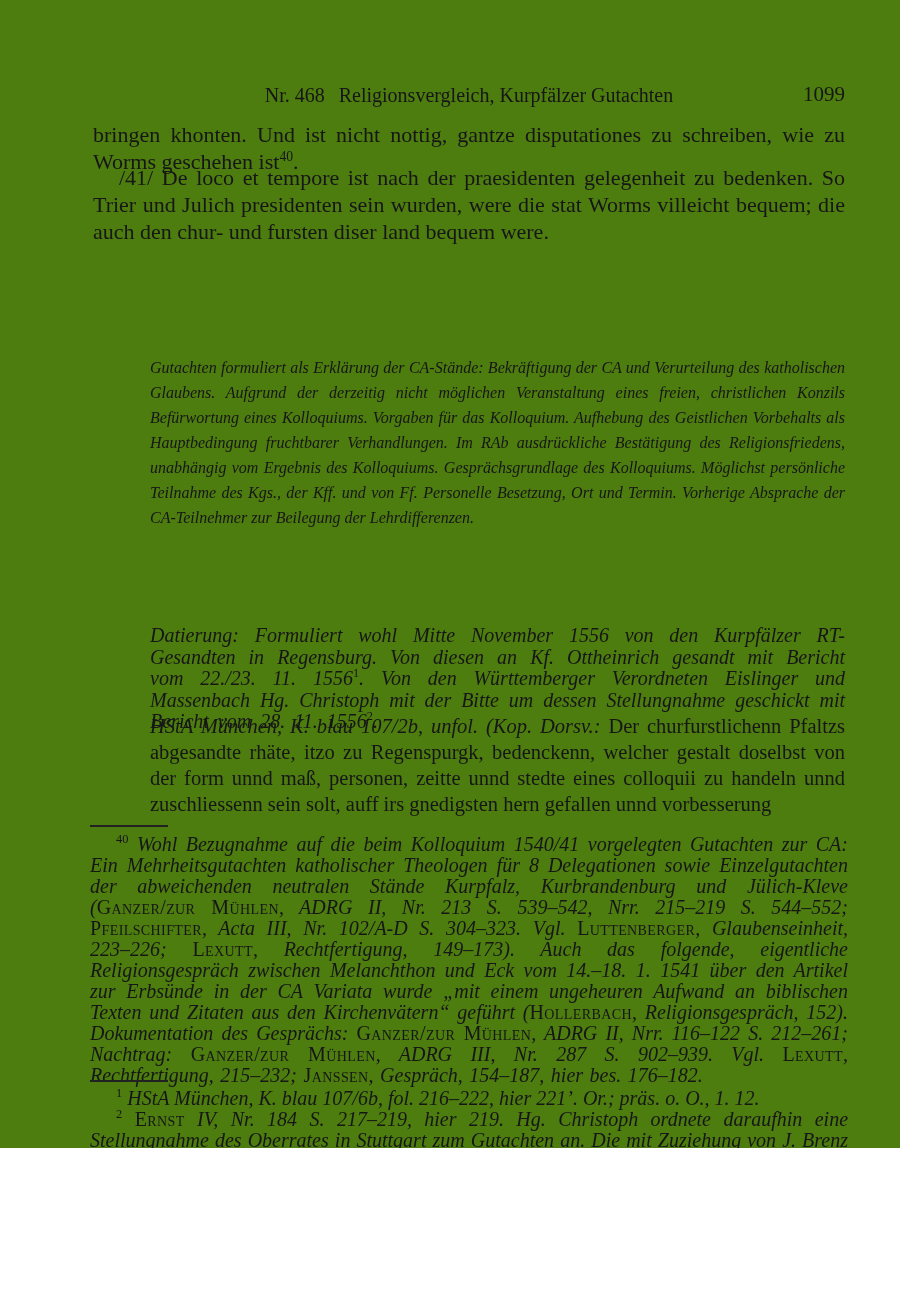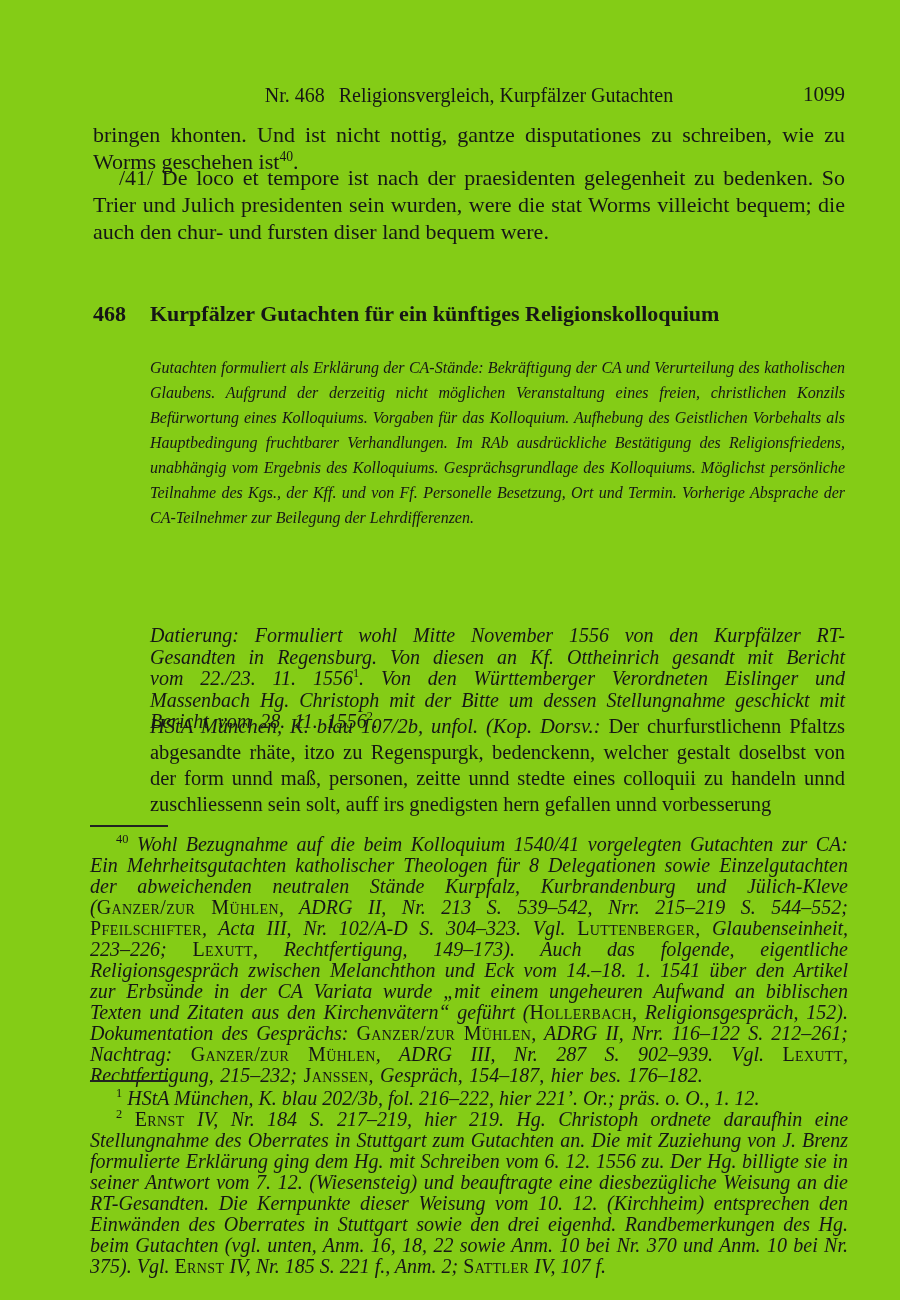--- a/index.html
+++ b/index.html
@@ -3,22 +3,22 @@
 <meta charset="utf-8">
 <style>
   html, body {
     margin: 0;
     padding: 0;
     background: #ffffff;
   }
   .page {
     position: relative;
     width: 900px;
-    height: 1300px;
-    background: #84cc16;
+    height: 1148px;
+    background: #4d7c0f;
     color: #161616;
     font-family: "Liberation Serif", "DejaVu Serif", serif;
     overflow: hidden;
   }
   .abs { position: absolute; }
 
   
   .running-head {
     top: 83px; left: 93px; width: 752px;
     font-size: 20px; line-height: 24px;
@@ -114,37 +114,33 @@
     <div class="centerline">
       <span class="nr">Nr. 468</span><span>Religionsvergleich, Kurpfälzer Gutachten</span>
     </div>
     <span class="pagenum">1099</span>
   </div>
 
   <div class="abs bodytext para1"><span class="seg-rm">bringen khonten. Und ist nicht nottig, gantze disputationes zu schreiben, wie zu Worms geschehen ist</span><span class="seg-sup">40</span><span class="seg-rm">.</span></div>
 
   <div class="abs bodytext para2">/41/ De loco et tempore ist nach der praesidenten gelegenheit zu bedenken. So Trier und Julich presidenten sein wurden, were die stat Worms villeicht bequem; die auch den chur- und fursten diser land bequem were.</div>
 
-  <div class="abs section-heading">
-    <span class="secnum">468</span>
-    <span>Kurpfälzer Gutachten für ein künftiges Religionskolloquium</span>
-  </div>
 
   <div class="abs summary">Gutachten formuliert als Erklärung der CA-Stände: Bekräftigung der CA und Verurteilung des katholischen Glaubens. Aufgrund der derzeitig nicht möglichen Veranstaltung eines freien, christlichen Konzils Befürwortung eines Kolloquiums. Vorgaben für das Kolloquium. Aufhebung des Geistlichen Vorbehalts als Hauptbedingung fruchtbarer Verhandlungen. Im RAb ausdrückliche Bestätigung des Religionsfriedens, unabhängig vom Ergebnis des Kolloquiums. Gesprächsgrundlage des Kolloquiums. Möglichst persönliche Teilnahme des Kgs., der Kff. und von Ff. Personelle Besetzung, Ort und Termin. Vorherige Absprache der CA-Teilnehmer zur Beilegung der Lehrdifferenzen.</div>
 
   <div class="abs datierung"><span class="seg-it">Datierung: Formuliert wohl Mitte November 1556 von den Kurpfälzer RT-Gesandten in Regensburg. Von diesen an Kf. Ottheinrich gesandt mit Bericht vom 22./23. 11. 1556</span><span class="seg-sup">1</span><span class="seg-it">. Von den Württemberger Verordneten Eislinger und Massenbach Hg. Christoph mit der Bitte um dessen Stellungnahme geschickt mit Bericht vom 28. 11. 1556</span><span class="seg-sup">2</span><span class="seg-it">.</span></div>
 
   <div class="abs source"><span class="seg-it">HStA München, K. blau 107/2b, unfol. (Kop. Dorsv.:</span><span class="seg-rm"> Der churfurstlichenn Pfaltzs abgesandte rhäte, itzo zu Regenspurgk, bedenckenn, welcher gestalt doselbst von der form unnd maß, personen, zeitte unnd stedte eines colloquii zu handeln unnd zuschliessenn sein solt, auff irs gnedigsten hern gefallen unnd vorbesserung</span></div>
 
   <div class="abs fn-rule fn-rule-1"></div>
 
   <div class="abs footnote fn-40">
     <p><span class="seg-sup">40</span><span class="seg-it"> Wohl Bezugnahme auf die beim Kolloquium 1540/41 vorgelegten Gutachten zur CA: Ein Mehrheitsgutachten katholischer Theologen für 8 Delegationen sowie Einzelgutachten der abweichenden neutralen Stände Kurpfalz, Kurbrandenburg und Jülich-Kleve (</span><span class="seg-sc">Ganzer/zur Mühlen</span><span class="seg-it">, ADRG II, Nr. 213 S. 539–542, Nrr. 215–219 S. 544–552; </span><span class="seg-sc">Pfeilschifter</span><span class="seg-it">, Acta III, Nr. 102/A-D S. 304–323. Vgl. </span><span class="seg-sc">Luttenberger</span><span class="seg-it">, Glaubenseinheit, 223–226; </span><span class="seg-sc">Lexutt</span><span class="seg-it">, Rechtfertigung, 149–173). Auch das folgende, eigentliche Religionsgespräch zwischen Melanchthon und Eck vom 14.–18. 1. 1541 über den Artikel zur Erbsünde in der CA Variata wurde „mit einem ungeheuren Aufwand an biblischen Texten und Zitaten aus den Kirchenvätern“ geführt (</span><span class="seg-sc">Hollerbach</span><span class="seg-it">, Religionsgespräch, 152). Dokumentation des Gesprächs: </span><span class="seg-sc">Ganzer/zur Mühlen</span><span class="seg-it">, ADRG II, Nrr. 116–122 S. 212–261; Nachtrag: </span><span class="seg-sc">Ganzer/zur Mühlen</span><span class="seg-it">, ADRG III, Nr. 287 S. 902–939. Vgl. </span><span class="seg-sc">Lexutt</span><span class="seg-it">, Rechtfertigung, 215–232; </span><span class="seg-sc">Janssen</span><span class="seg-it">, Gespräch, 154–187, hier bes. 176–182.</span></p>
   </div>
 
   <div class="abs fn-rule fn-rule-2"></div>
 
   <div class="abs footnote fn-group">
-    <p><span class="seg-sup">1</span><span class="seg-it"> HStA München, K. blau 202/3b, fol. 216–222, hier 221’. Or.; präs. o. O., 1. 12.</span></p>
+    <p><span class="seg-sup">1</span><span class="seg-it"> HStA München, K. blau 107/6b, fol. 216–222, hier 221’. Or.; präs. o. O., 1. 12.</span></p>
     <p><span class="seg-sup">2</span><span class="seg-it"> </span><span class="seg-sc">Ernst</span><span class="seg-it"> IV, Nr. 184 S. 217–219, hier 219. Hg. Christoph ordnete daraufhin eine Stellungnahme des Oberrates in Stuttgart zum Gutachten an. Die mit Zuziehung von J. Brenz formulierte Erklärung ging dem Hg. mit Schreiben vom 6. 12. 1556 zu. Der Hg. billigte sie in seiner Antwort vom 7. 12. (Wiesensteig) und beauftragte eine diesbezügliche Weisung an die RT-Gesandten. Die Kernpunkte dieser Weisung vom 10. 12. (Kirchheim) entsprechen den Einwänden des Oberrates in Stuttgart sowie den drei eigenhd. Randbemerkungen des Hg. beim Gutachten (vgl. unten, Anm. 16, 18, 22 sowie Anm. 10 bei Nr. 370 und Anm. 10 bei Nr. 375). Vgl. </span><span class="seg-sc">Ernst</span><span class="seg-it"> IV, Nr. 185 S. 221 f., Anm. 2; </span><span class="seg-sc">Sattler</span><span class="seg-it"> IV, 107 f.</span></p>
   </div>
 
 </div>
 
 </body></html>

